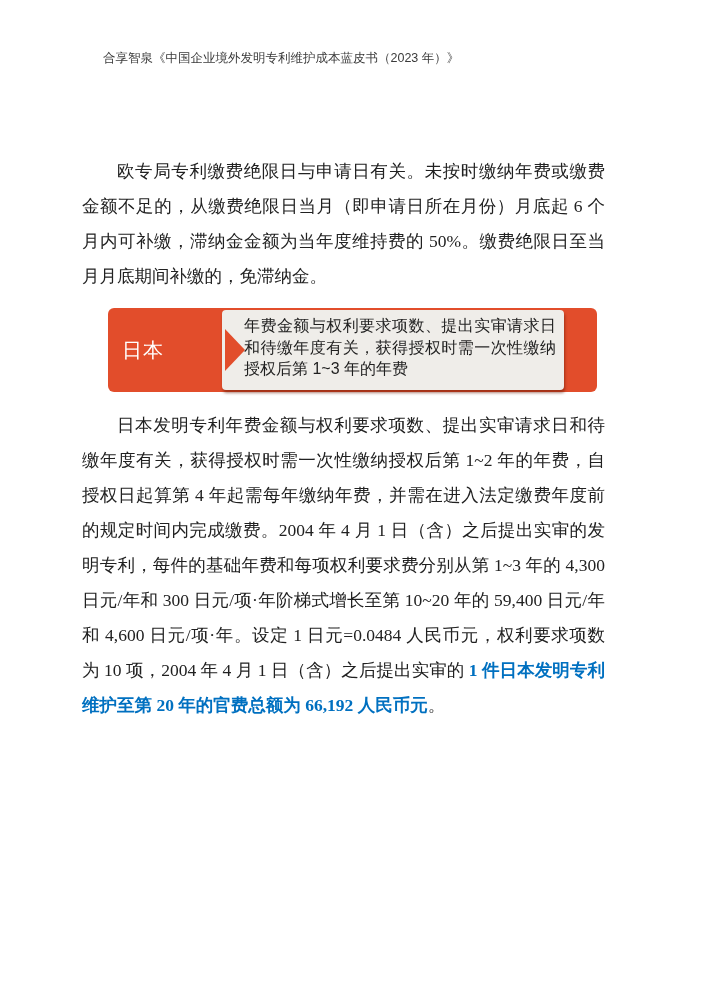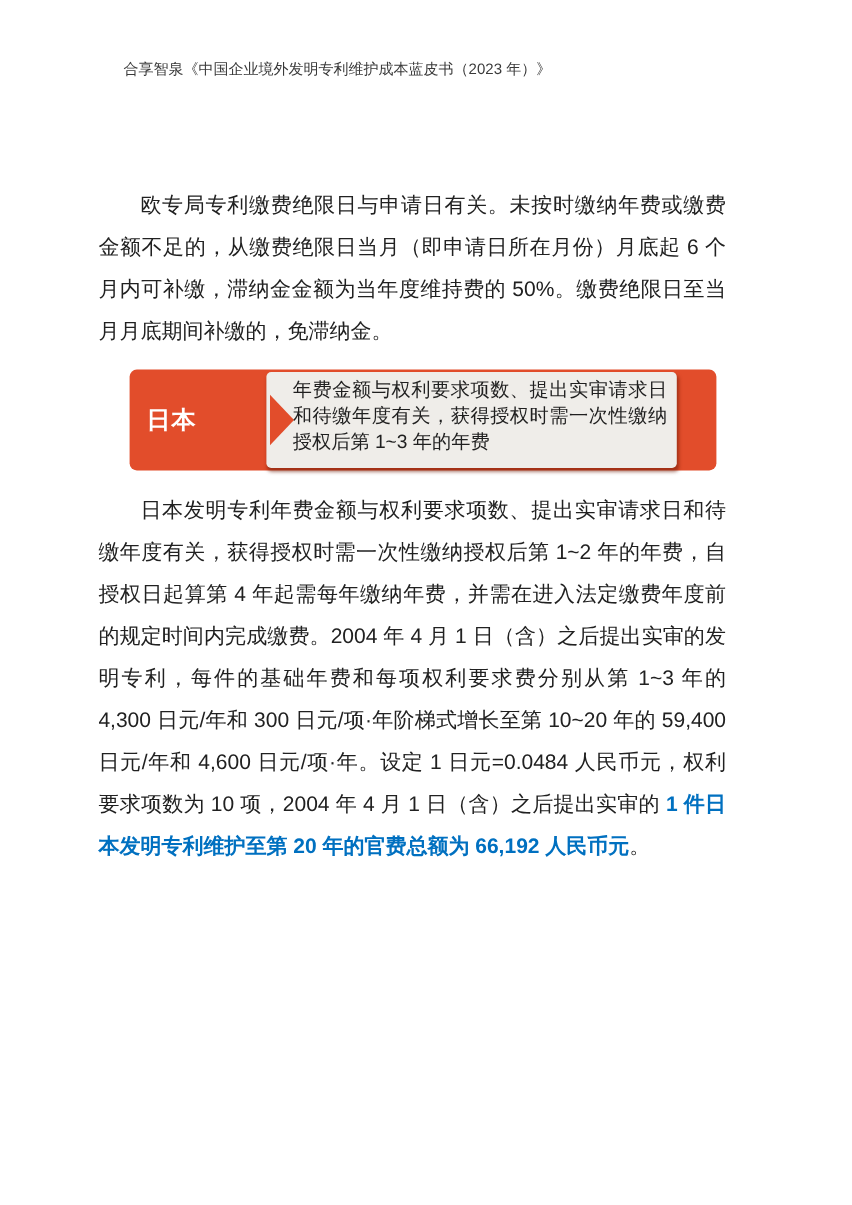--- a/index.html
+++ b/index.html
@@ -23,20 +23,21 @@
     position: absolute;
     left: 82px;
     width: 523px;
     margin: 0;
     font-size: 17.5px;
     line-height: 35px;
     color: #212121;
     text-align: justify;
     text-justify: inter-character;
     text-indent: 2em;
+    font-family: Liberation Serif, serif;
   }
   .p1 { top: 154px; }
   .p2 { top: 408px; }
   .p3 { top: 758px; }
   .hl {
     color: var(--highlight-blue, #0070C0);
     font-weight: bold;
   }
   .callout {
     position: absolute;
@@ -48,21 +49,21 @@
     border-radius: 6px;
   }
   .callout-label {
     position: absolute;
     left: 14px;
     top: 0;
     height: 84px;
     display: flex;
     align-items: center;
     color: #ffffff;
-    font-weight: bold;
+    font-weight: normal;
     font-size: 20px;
     letter-spacing: 1px;
   }
   .callout-body {
     position: absolute;
     left: 114px;
     top: 2px;
     width: 342px;
     height: 80px;
     box-sizing: border-box;

